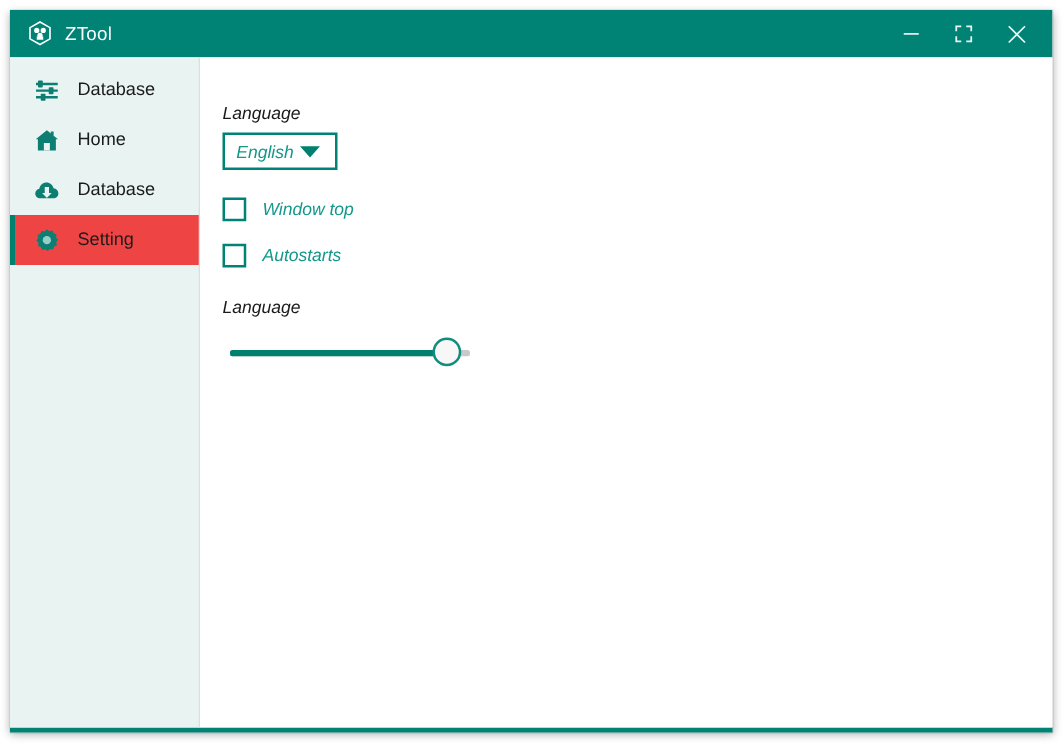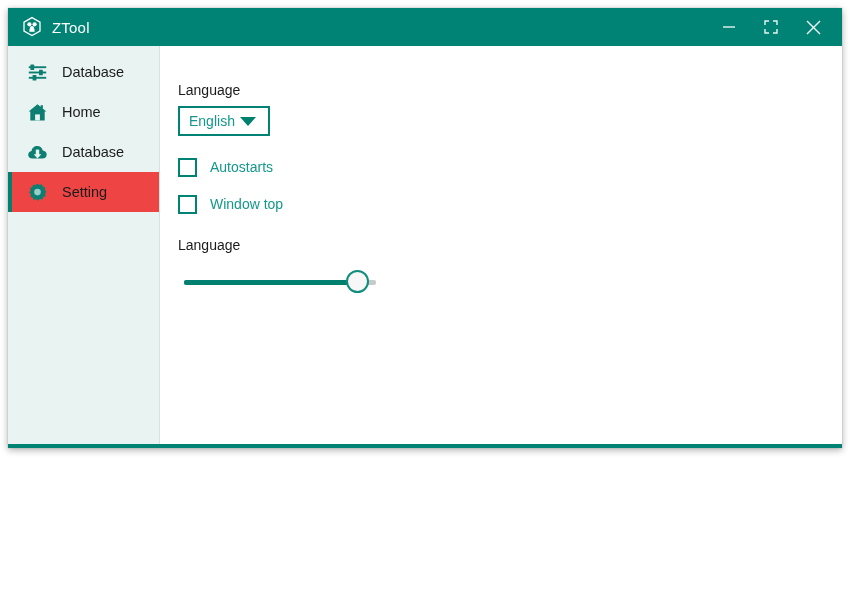--- a/index.html
+++ b/index.html
@@ -10,21 +10,21 @@
     background: #ffffff;
     font-family: "Liberation Sans", sans-serif;
     overflow: hidden;
   }
 
   #app-window {
     position: absolute;
     left: 8px;
     top: 8px;
     width: 834px;
-    height: 440px;
+    height: 578px;
     background: #ffffff;
     box-shadow: 0 2px 7px rgba(0,0,0,0.33), 0 0 1px rgba(0,0,0,0.25);
     display: flex;
     flex-direction: column;
     overflow: hidden;
     border-bottom: 4px solid #008375;
     box-sizing: border-box;
   }
 
   
@@ -110,20 +110,21 @@
     background: #00806f;
   }
 
   
   #content {
     flex: 1 1 auto;
     background: #ffffff;
     padding: 36px 0 0 18px;
     box-sizing: border-box;
     position: relative;
+    font-style: italic;
   }
 
   .field-label {
     font-size: 14px;
     color: #1b1b1b;
     margin-bottom: 8px;
   }
 
   
   #language-select {
@@ -304,26 +305,26 @@
 
       <div id="language-select">
         <span id="language-value">English</span>
         <svg id="language-caret" width="18" height="12" viewBox="0 0 18 12">
           <polygon points="1,2 17,2 9,11" fill="#00806f"></polygon>
         </svg>
       </div>
 
       <div class="checkbox-row">
         <span class="checkbox-box"></span>
-        <span class="checkbox-label">Autostarts</span>
+        <span class="checkbox-label">Window top</span>
       </div>
 
       <div class="checkbox-row">
         <span class="checkbox-box"></span>
-        <span class="checkbox-label">Window top</span>
+        <span class="checkbox-label">Autostarts</span>
       </div>
 
       <div class="field-label" id="opacity-label">Language</div>
 
       <div id="opacity-slider">
         <div id="slider-track-bg"></div>
         <div id="slider-track-fill"></div>
         <div id="slider-thumb"></div>
       </div>
 

